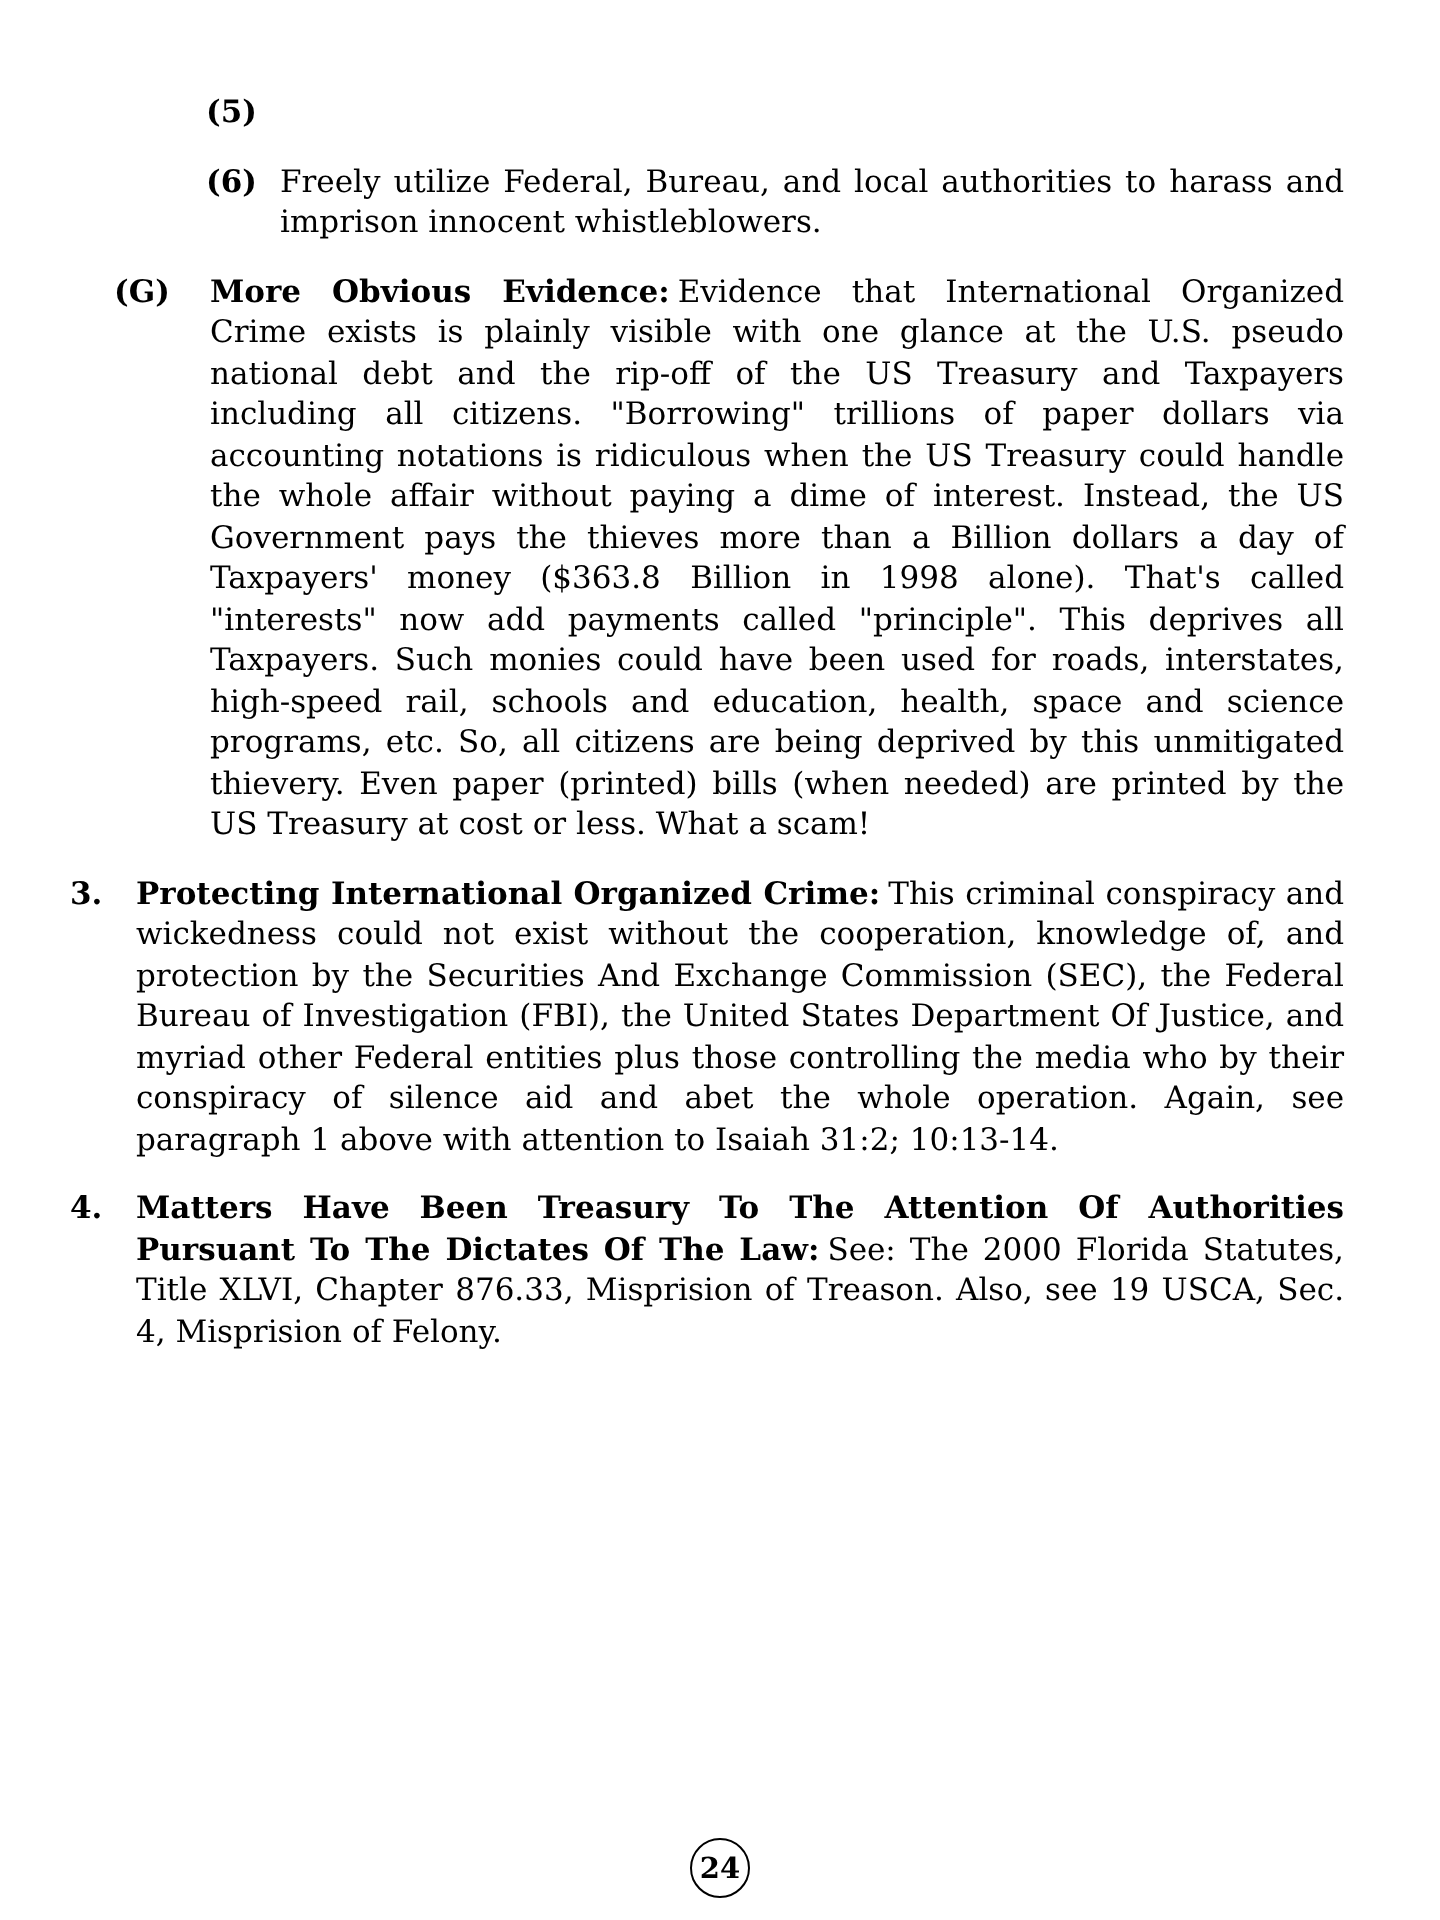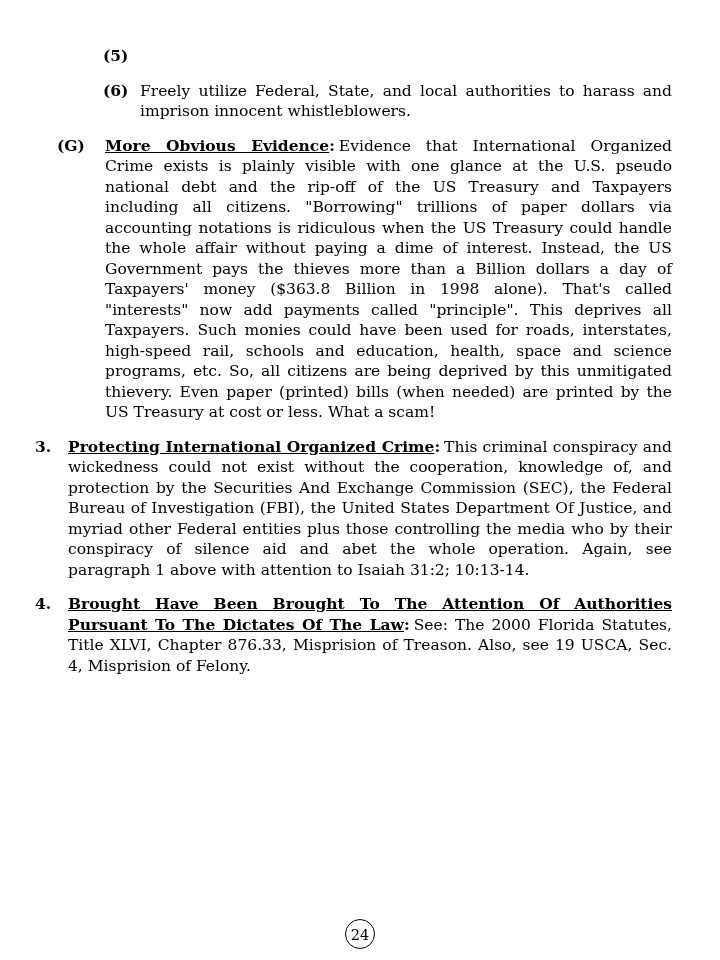--- a/index.html
+++ b/index.html
@@ -37,72 +37,71 @@
   
   .level-num .label   { margin-left: 103px; width: 37px; }  
   .level-alpha .label { margin-left: 57px;  width: 48px; }  
   .level-top .label   { margin-left: 35px;  width: 33px; }  
 
   .para { margin-bottom: 14px; }
   .para.gap-before { margin-top: 5px; }
 
   .heading {
     font-weight: bold;
-    text-decoration: underline;
   }
   .colon {
     font-weight: bold;
     margin-right: 4px;
   }
   .page-number-wrap {
     position: absolute;
     left: 0;
     right: 0;
     top: 919px;
     text-align: center;
   }
   .page-number-badge {
     display: inline-block;
     width: 30px;
     height: 30px;
     line-height: 30px;
     border: 1.6px solid #000000;
     border-radius: 50%;
-    font-weight: normal;
+    font-weight: bold;
     font-size: 14.5px;
     text-align: center;
     box-sizing: border-box;
   }
 </style>
 </head>
 <body>
 
 <div class="page">
 
   <div class="para level-num">
     <span class="label">(5)</span>
   </div>
 
   <div class="para level-num">
     <span class="label">(6)</span>
-    <span class="body">Freely utilize Federal, State, and local authorities to harass and imprison innocent whistleblowers.</span>
+    <span class="body">Freely utilize Federal, Bureau, and local authorities to harass and imprison innocent whistleblowers.</span>
   </div>
 
   <div class="para level-alpha">
     <span class="label">(G)</span>
     <span class="body"><span class="heading">More Obvious Evidence</span><span class="colon">:</span><span>Evidence that International Organized Crime exists is plainly visible with one glance at the U.S. pseudo national debt and the rip-off of the US Treasury and Taxpayers including all citizens. "Borrowing" trillions of paper dollars via accounting notations is ridiculous when the US Treasury could handle the whole affair without paying a dime of interest. Instead, the US Government pays the thieves more than a Billion dollars a day of Taxpayers' money ($363.8 Billion in 1998 alone). That's called "interests" now add payments called "principle". This deprives all Taxpayers. Such monies could have been used for roads, interstates, high-speed rail, schools and education, health, space and science programs, etc. So, all citizens are being deprived by this unmitigated thievery. Even paper (printed) bills (when needed) are printed by the US Treasury at cost or less. What a scam!</span></span>
   </div>
 
   <div class="para level-top gap-before">
     <span class="label">3.</span>
     <span class="body"><span class="heading">Protecting International Organized Crime</span><span class="colon">:</span><span>This criminal conspiracy and wickedness could not exist without the cooperation, knowledge of, and protection by the Securities And Exchange Commission (SEC), the Federal Bureau of Investigation (FBI), the United States Department Of Justice, and myriad other Federal entities plus those controlling the media who by their conspiracy of silence aid and abet the whole operation. Again, see paragraph 1 above with attention to Isaiah 31:2; 10:13-14.</span></span>
   </div>
 
   <div class="para level-top gap-before">
     <span class="label">4.</span>
-    <span class="body"><span class="heading">Brought Have Been Brought To The Attention Of Authorities Pursuant To The Dictates Of The Law</span><span class="colon">:</span><span>See: The 2000 Florida Statutes, Title XLVI, Chapter 876.33, Misprision of Treason. Also, see 19 USCA, Sec. 4, Misprision of Felony.</span></span>
+    <span class="body"><span class="heading">Matters Have Been Treasury To The Attention Of Authorities Pursuant To The Dictates Of The Law</span><span class="colon">:</span><span>See: The 2000 Florida Statutes, Title XLVI, Chapter 876.33, Misprision of Treason. Also, see 19 USCA, Sec. 4, Misprision of Felony.</span></span>
   </div>
 
   <div class="page-number-wrap">
     <span class="page-number-badge">24</span>
   </div>
 
 </div>
 
 </body></html>

